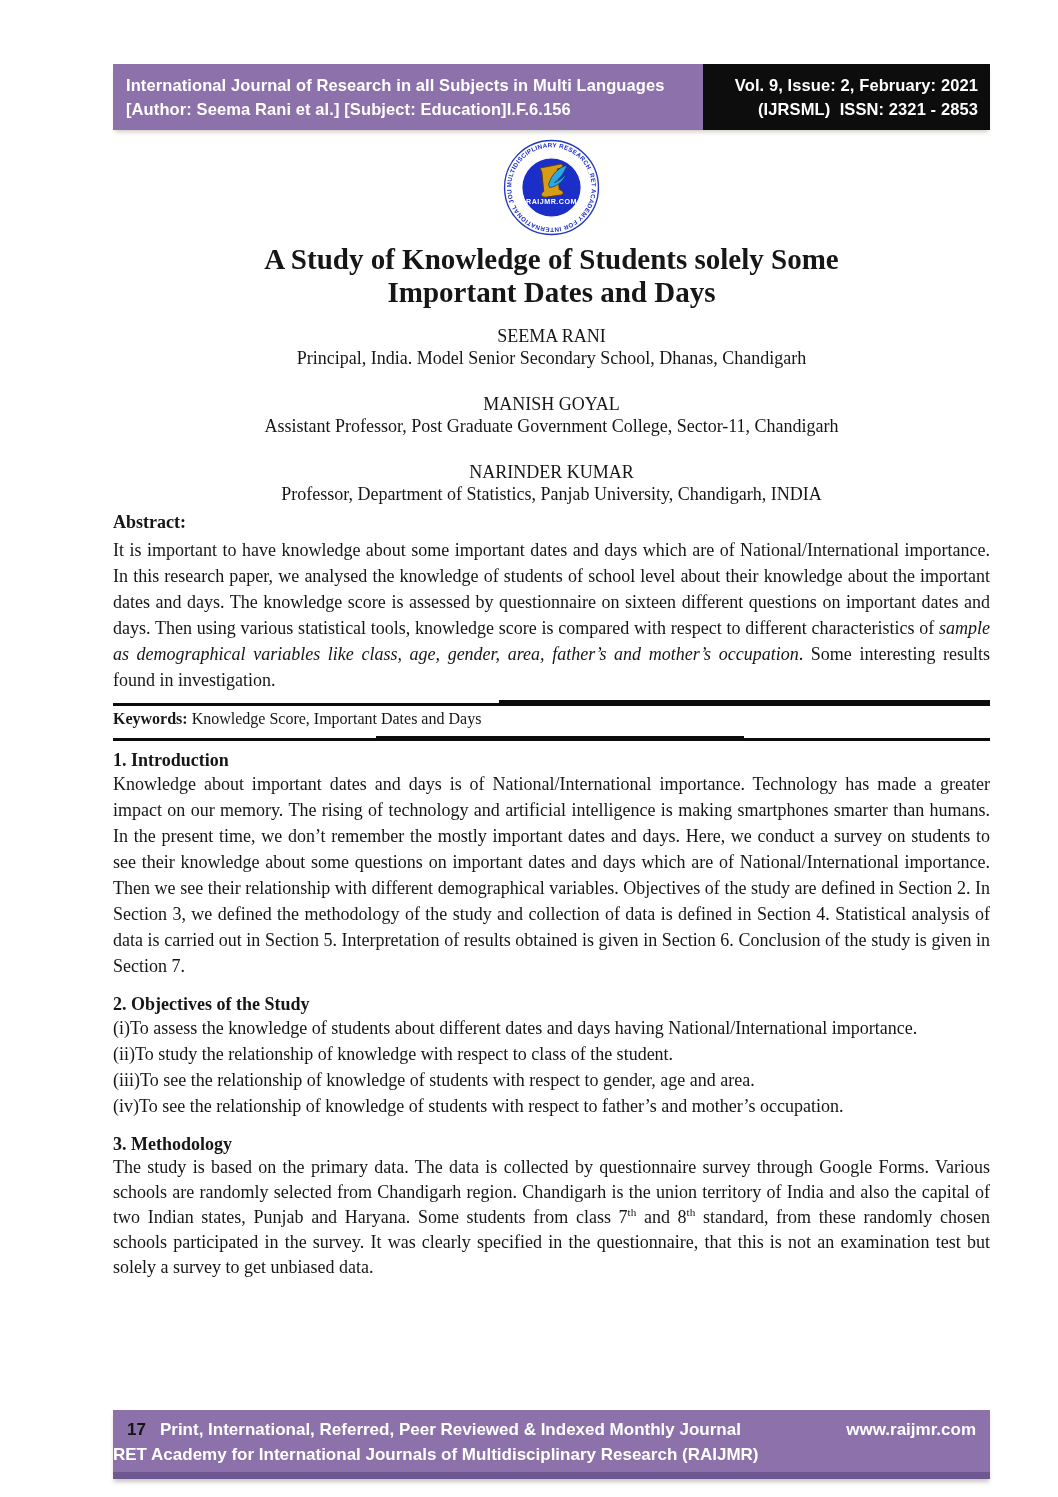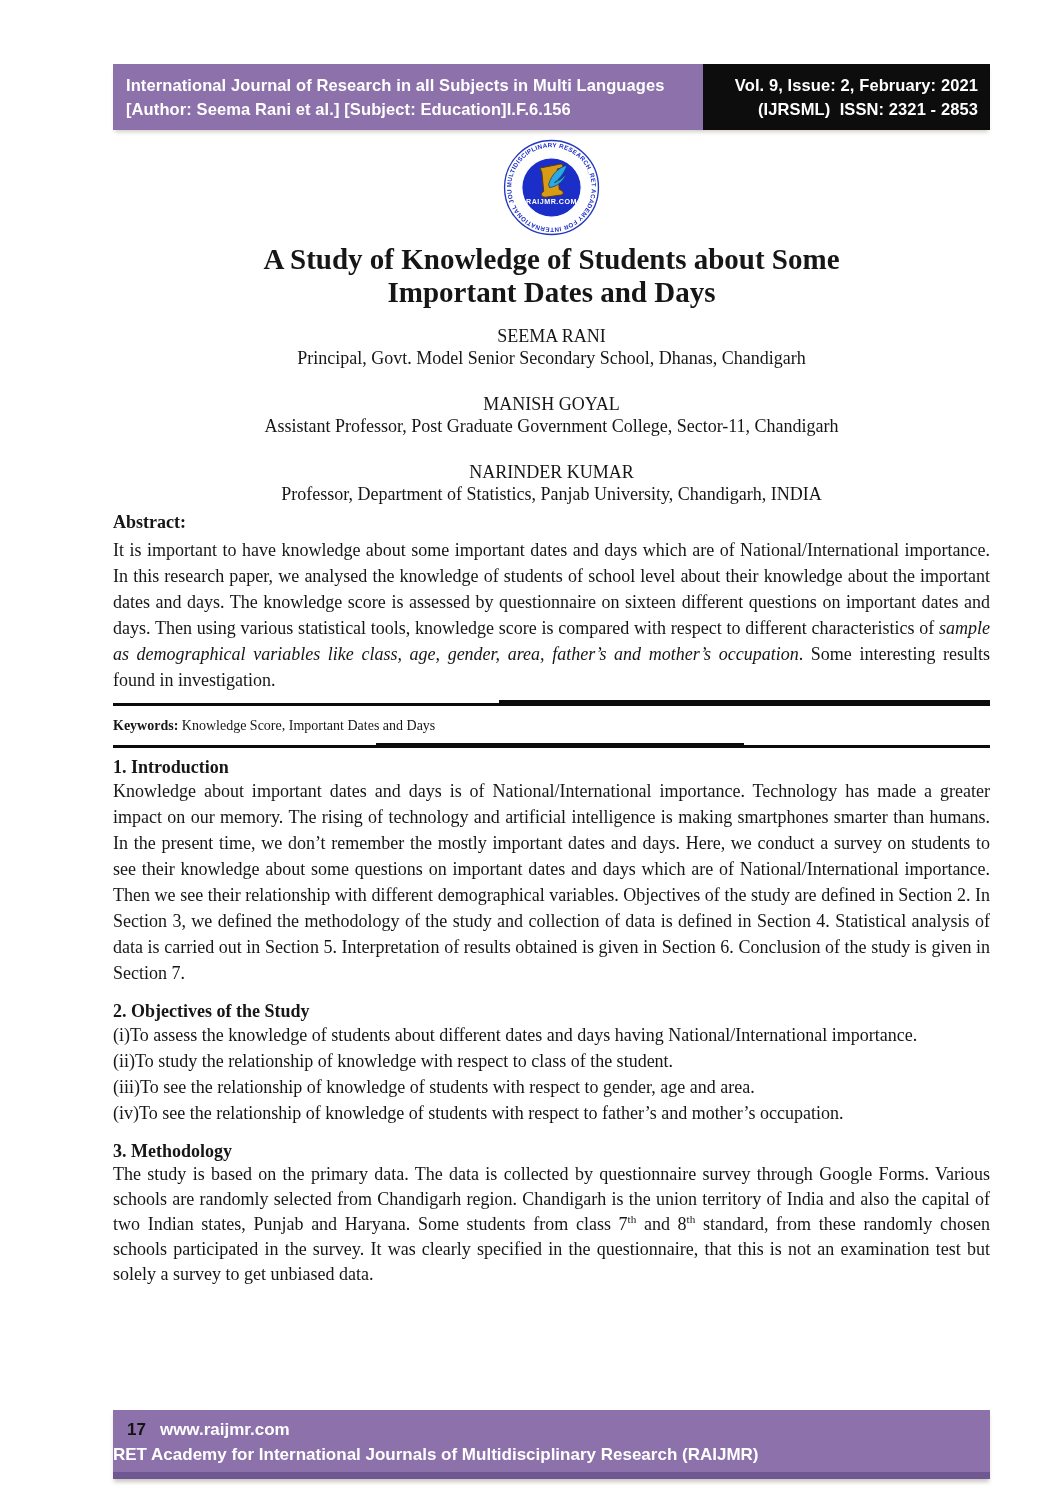--- a/index.html
+++ b/index.html
@@ -29,21 +29,21 @@
   .abstract-para{margin-top:4px;}
   sup{font-size:.62em; line-height:0; vertical-align:super;}
   .rule{position:relative; height:8px;}
   .rule .seg{position:absolute; background:#0c0c0c;}
   .rule-a{margin-top:6px;}
   .rule-a .s1{left:0; right:0; top:4px; height:3px;}
   .rule-a .s2{left:44%; width:56%; top:1px; height:5px;}
   .rule-b{margin-top:4px;}
   .rule-b .s1{left:0; right:0; top:3px; height:3px;}
   .rule-b .s2{left:30%; width:42%; top:1px; height:5px;}
-  .keywords{margin-top:7px; font-size:14px; line-height:24px;}
+  .keywords{font-size:16px; line-height:24px;}
   .keywords b{font-weight:bold;}
   .sec-head-intro{margin-top:6px;}
   .sec-head-obj{margin-top:14px;}
   .sec-head-meth{margin-top:14px;}
   .meth-para{line-height:25px;}
   
   .footer-bar{position:absolute; left:113px; top:1395px; width:877px; background:var(--purple);
               font-family:"Liberation Sans", sans-serif; font-weight:bold; color:#ffffff;
               padding:7px 0 5px; border-bottom:7px solid #6f5791;
               box-shadow:0 4px 4px -1px rgba(125,115,100,.4);margin-top:15px;}
@@ -81,27 +81,27 @@
           <textPath href="#ringPath">MULTIDISCIPLINARY RESEARCH_RET ACADEMY FOR INTERNATIONAL JOURNALS OF</textPath>
         </text>
         <circle cx="50" cy="50" r="30.6" fill="#1b2ec7" stroke="#ffffff" stroke-width="1.2"></circle>
         <path d="M38,30 L58,26 C62,25 63,29 60,30 L56,31 L58,52 C64,54 63,58 58,58 L44,60 C39,60 38,56 42,54 L40,34 Z" fill="#d79b16" stroke="#5a3c06" stroke-width="1"></path>
         <path d="M47,47 C50,36 58,29 66,27 C64,33 60,40 53,45 C58,43 62,40 65,36 C63,43 56,49 48,50 Z" fill="#2ea8e0" stroke="#0b3f7a" stroke-width="0.8"></path>
         <text x="50" y="67.5" text-anchor="middle" fill="#ffffff" font-family="Liberation Sans, sans-serif" font-size="7.4" font-weight="bold" letter-spacing="0.5">RAIJMR.COM</text>
       </svg>
     </div>
 
     <div class="title">
-      <div>A Study of Knowledge of Students about Some</div>
+      <div>A Study of Knowledge of Students solely Some</div>
       <div>Important Dates and Days</div>
     </div>
 
     <div class="author">
       <div>SEEMA RANI</div>
-      <div>Principal, Govt. Model Senior Secondary School, Dhanas, Chandigarh</div>
+      <div>Principal, India. Model Senior Secondary School, Dhanas, Chandigarh</div>
     </div>
     <div class="author">
       <div>MANISH GOYAL</div>
       <div>Assistant Professor, Post Graduate Government College, Sector-11, Chandigarh</div>
     </div>
     <div class="author">
       <div>NARINDER KUMAR</div>
       <div>Professor, Department of Statistics, Panjab University, Chandigarh, INDIA</div>
     </div>
 
@@ -130,18 +130,19 @@
     <div class="para">(iv)To see the relationship of knowledge of students with respect to father’s and mother’s occupation.</div>
 
     <div class="sec-head sec-head-meth">3. Methodology</div>
     <div class="para meth-para"><span>The study is based on the primary data. The data is collected by questionnaire survey through Google Forms. Various schools are randomly selected from Chandigarh region. Chandigarh is the union territory of India and also the capital of two Indian states, Punjab and Haryana. Some students from class 7</span><sup>th</sup><span> and 8</span><sup>th</sup><span> standard, from these randomly chosen schools participated in the survey. It was clearly specified in the questionnaire, that this is not an examination test but solely a survey to get unbiased data.</span></div>
 
   </div>
 
   <div class="footer-bar">
     <div class="footer-l1">
       <span class="footer-pg">17</span>
+      <span class="footer-t">Print, International, Referred, Peer Reviewed &amp; Indexed Monthly Journal</span>
       <span class="footer-url">www.raijmr.com</span>
     </div>
     <div class="footer-l2">RET Academy for International Journals of Multidisciplinary Research (RAIJMR)</div>
   </div>
 
 </div>
 
 </body></html>

